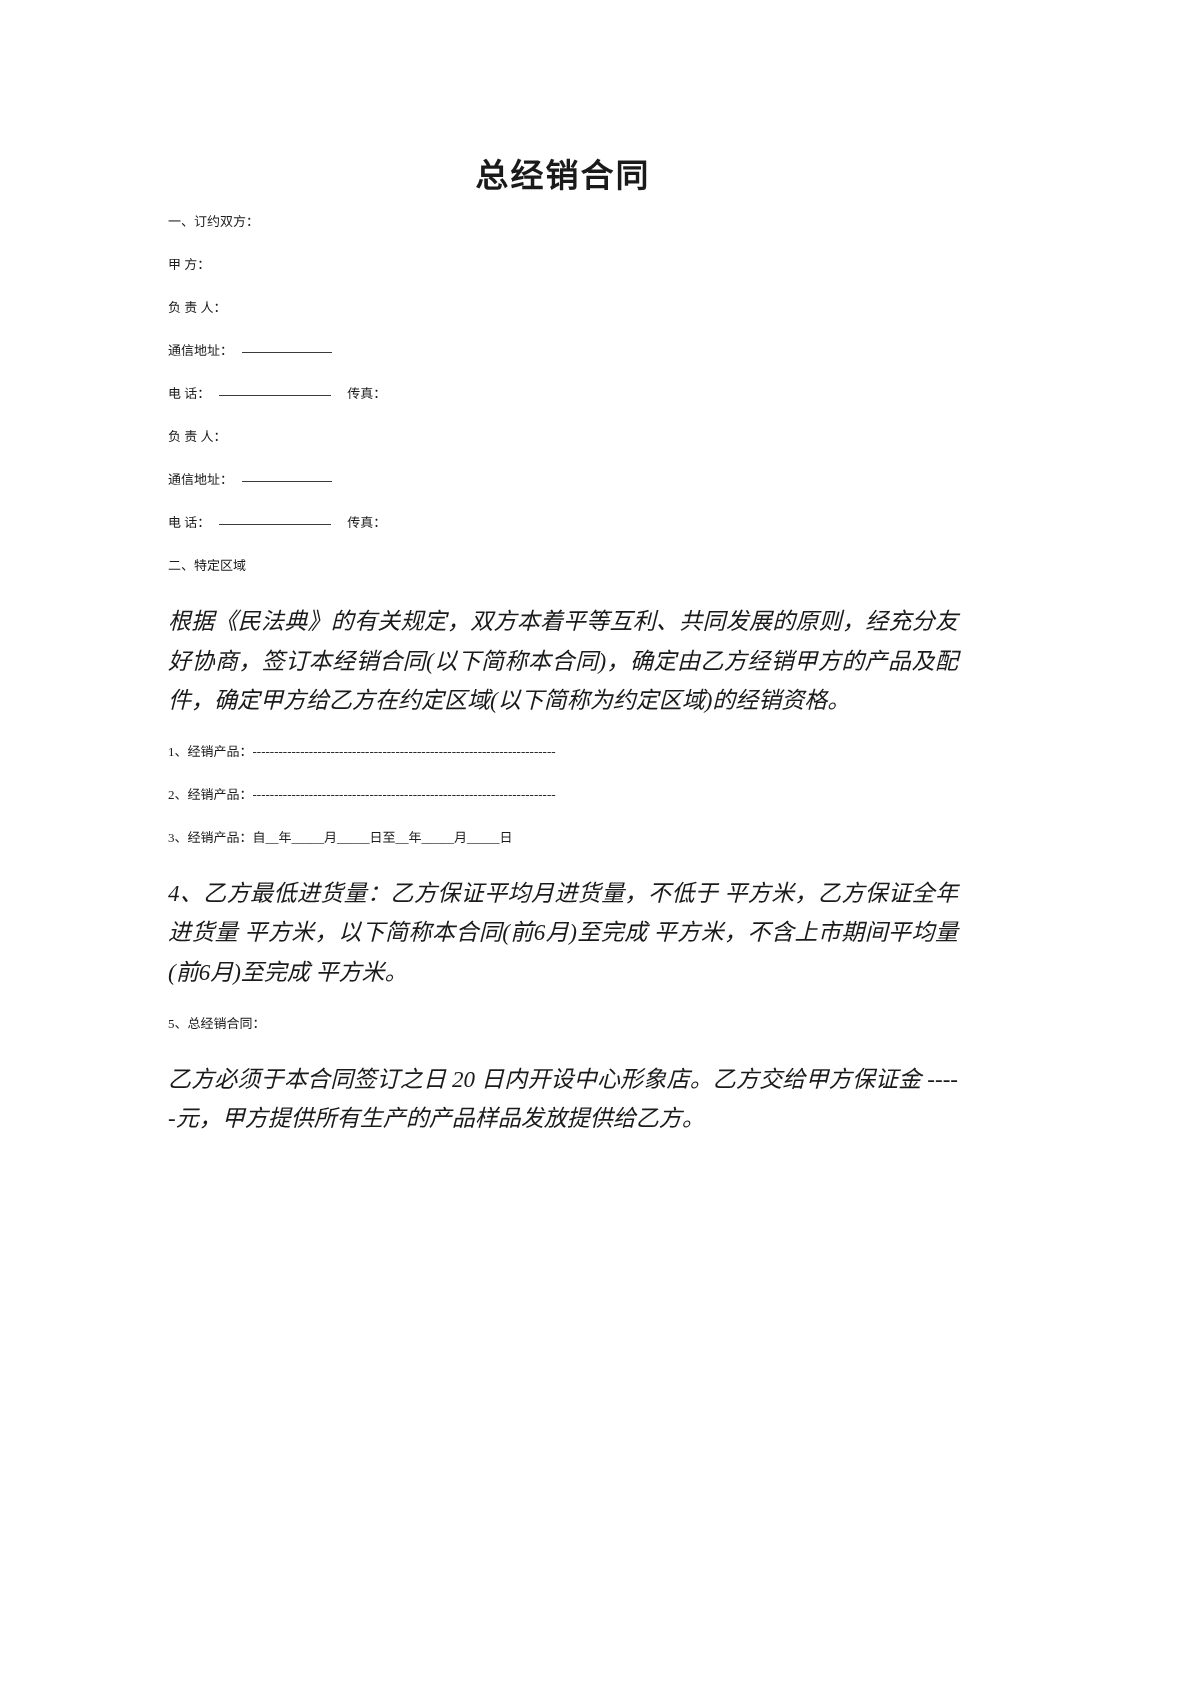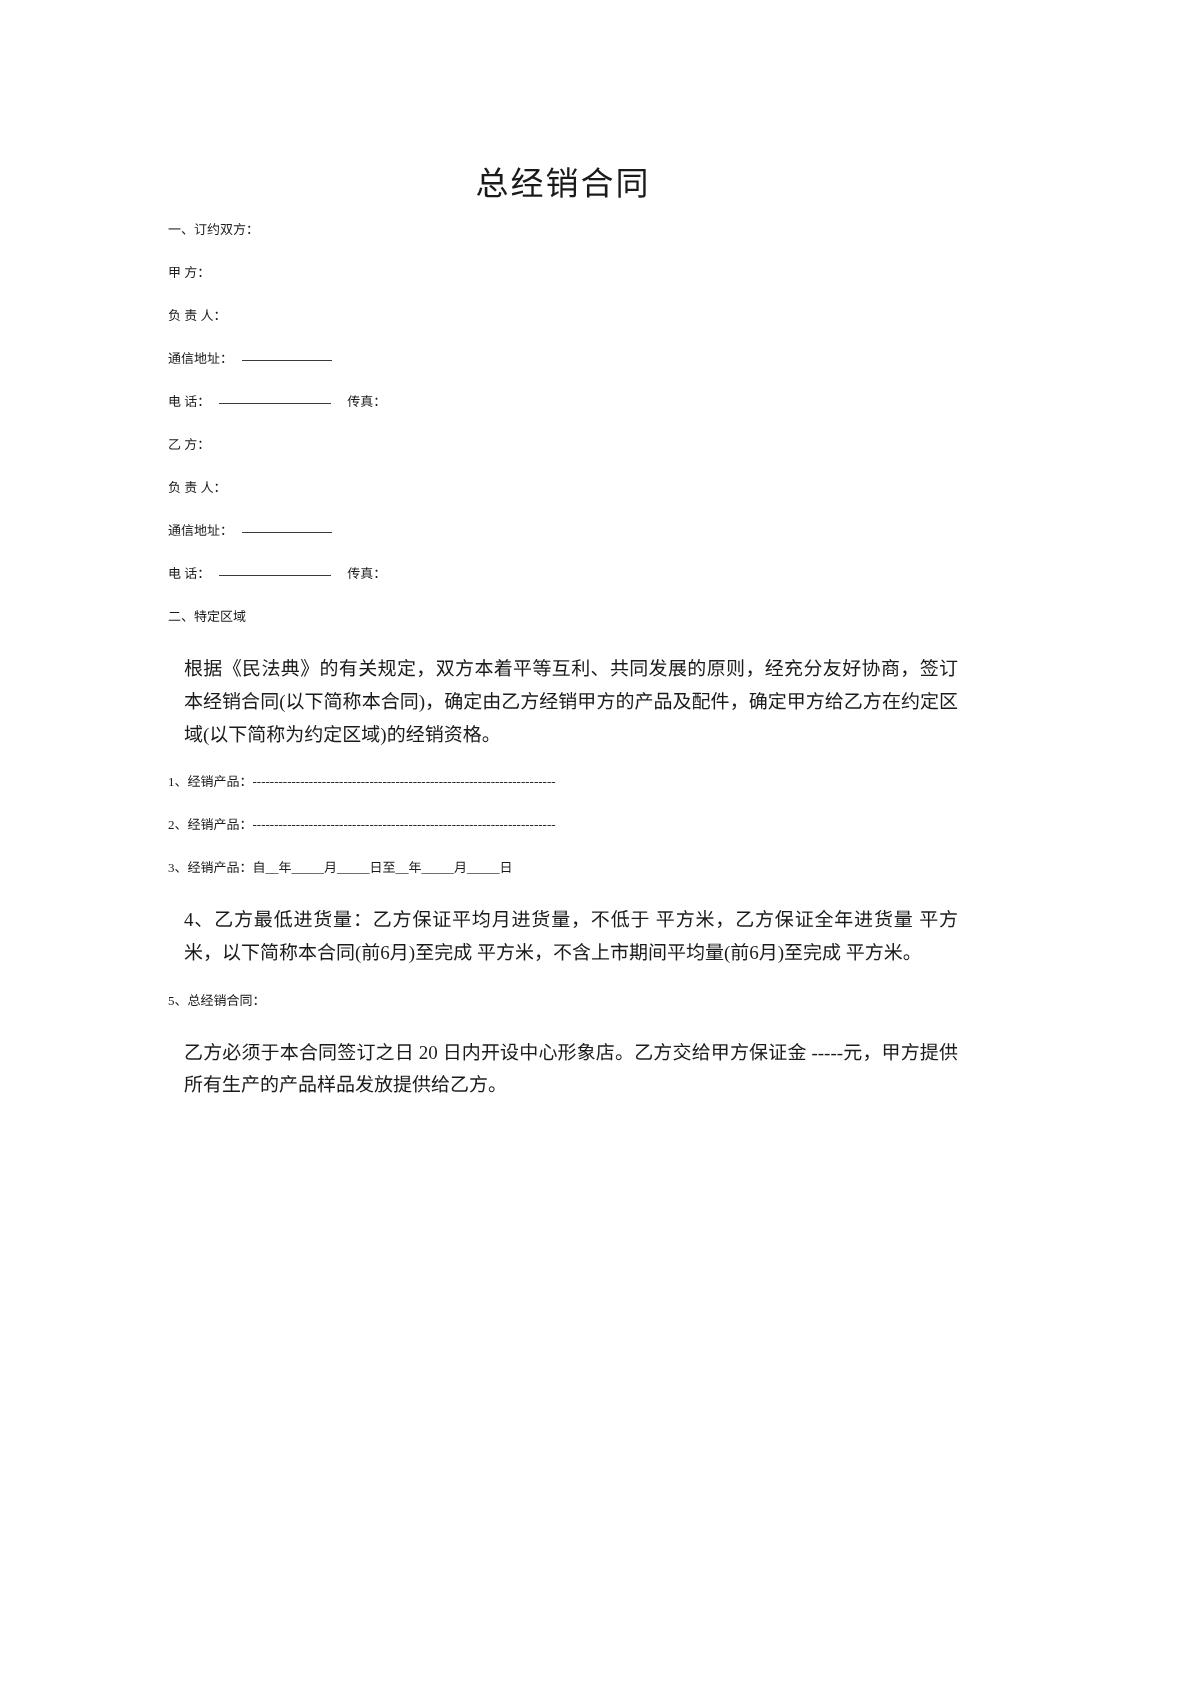--- a/index.html
+++ b/index.html
@@ -23,42 +23,43 @@
   }
   .content {
     position: absolute;
     left: 168px;
     top: 0;
     width: 790px;
   }
   .doc-title {
     text-align: center;
     font-size: 33px;
-    font-weight: normal;
+    font-weight: bold;
     letter-spacing: 2px;
-    margin: 16px;
+    margin: 8px;
     padding-top: 148px;
     padding-bottom: 0;
     line-height: 1.25;
   }
   .line {
     font-size: 13px;
     line-height: 1.0;
     margin: 0 0 30px 0;
     white-space: pre;
   }
   .line.first-after-title {
     margin-top: 18px;
   }
   .para {
-    font-size: 19px;
+    font-size: 23px;
     line-height: 1.72;
-    margin: 0 0 24px 16px;
+    margin: 0 0 24px 0;
     text-align: justify;
     text-justify: inter-ideograph;
+    font-style: italic;
   }
   .blank-ul {
     display: inline-block;
     border-bottom: 1px solid #3a3a3a;
     vertical-align: 2px;
   }
   .ul-90 { width: 90px; }
   .ul-110 { width: 112px; }
   .dashrun {
     letter-spacing: 0px;
@@ -77,21 +78,20 @@
     <p class="line first-after-title">一、订约双方：</p>
 
     <p class="line">甲 方：</p>
 
     <p class="line">负 责 人：</p>
 
     <p class="line"><span>通信地址：</span><span class="sp-sm"></span><span class="blank-ul ul-90"></span></p>
 
     <p class="line"><span>电 话：</span><span class="sp-sm"></span><span class="blank-ul ul-110"></span><span class="sp"></span><span>传真：</span></p>
 
-    <p class="line">乙 方：</p>
 
     <p class="line">负 责 人：</p>
 
     <p class="line"><span>通信地址：</span><span class="sp-sm"></span><span class="blank-ul ul-90"></span></p>
 
     <p class="line"><span>电 话：</span><span class="sp-sm"></span><span class="blank-ul ul-110"></span><span class="sp"></span><span>传真：</span></p>
 
     <p class="line">二、特定区域</p>
 
     <p class="para">根据《民法典》的有关规定，双方本着平等互利、共同发展的原则，经充分友好协商，签订本经销合同(以下简称本合同)，确定由乙方经销甲方的产品及配件，确定甲方给乙方在约定区域(以下简称为约定区域)的经销资格。</p>

